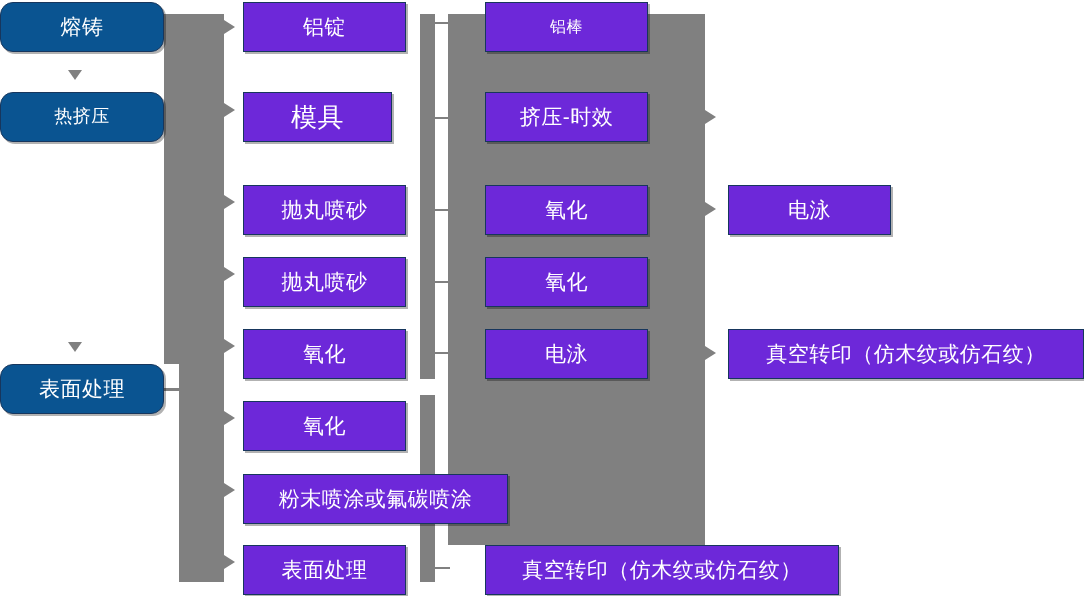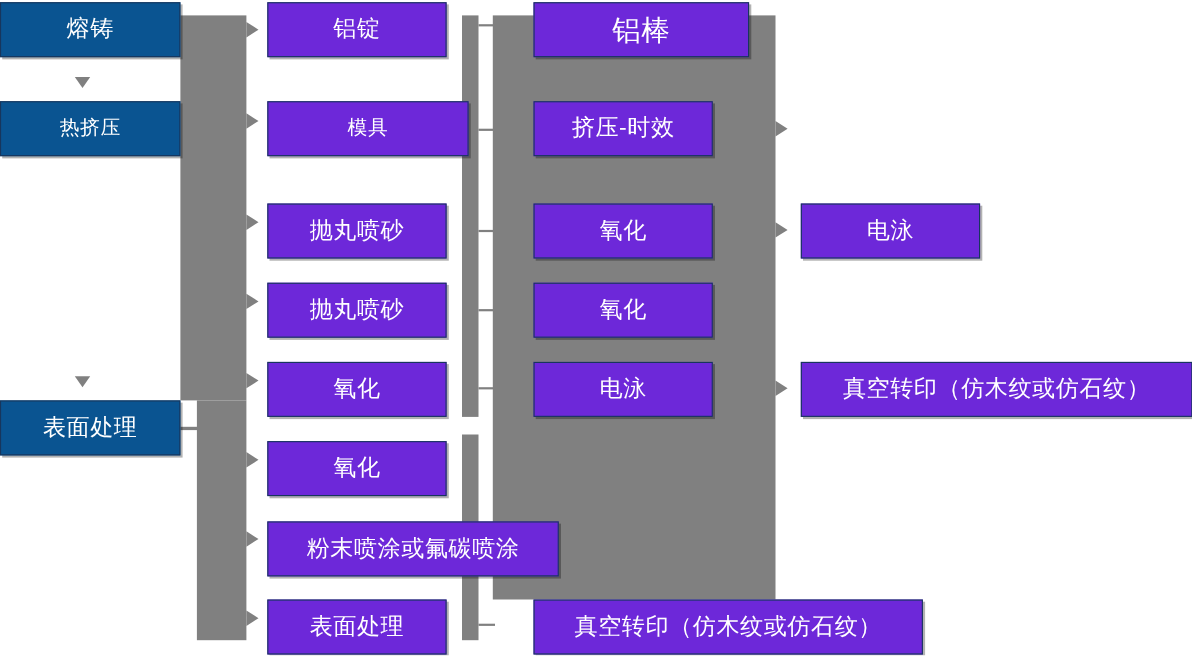--- a/index.html
+++ b/index.html
@@ -47,21 +47,21 @@
     display: flex;
     align-items: center;
     justify-content: center;
     color: #ffffff;
     border: 1px solid #17365d;
     box-shadow: 2px 2px 0 rgba(0,0,0,0.30);
     white-space: nowrap;
     letter-spacing: 0.5px;
     line-height: 1.1;
   }
-  .node.dark  { background: #0a5491; }
+  .node.dark  { background: #0a5491; border-radius: 13px; }
   .node.light { background: #6d28d9; }
   .node .lbl { pointer-events: none; }
 </style>
 </head>
 <body>
 
 <div id="canvas">
 
   <div class="gray" style="left:164px; top:14px; width:60px; height:350px;"></div>
   <div class="gray" style="left:179px; top:364px; width:45px; height:218px;"></div>
@@ -102,21 +102,21 @@
   <div class="node dark" style="left:0px; top:92px; width:164px; height:50px; font-size:18px;">
     <span class="lbl">热挤压</span>
   </div>
   <div class="node dark" style="left:0px; top:364px; width:164px; height:50px; font-size:21px;">
     <span class="lbl">表面处理</span>
   </div>
 
   <div class="node light" style="left:243px; top:2px; width:163px; height:50px; font-size:21px;">
     <span class="lbl">铝锭</span>
   </div>
-  <div class="node light" style="left:243px; top:92px; width:183px; height:50px; font-size:18px;">
+  <div class="node light" style="left:243px; top:92px; width:149px; height:50px; font-size:26px;">
     <span class="lbl">模具</span>
   </div>
   <div class="node light" style="left:243px; top:185px; width:163px; height:50px; font-size:21px;">
     <span class="lbl">抛丸喷砂</span>
   </div>
   <div class="node light" style="left:243px; top:257px; width:163px; height:50px; font-size:21px;">
     <span class="lbl">抛丸喷砂</span>
   </div>
   <div class="node light" style="left:243px; top:329px; width:163px; height:50px; font-size:21px;">
     <span class="lbl">氧化</span>
@@ -124,21 +124,21 @@
   <div class="node light" style="left:243px; top:401px; width:163px; height:50px; font-size:21px;">
     <span class="lbl">氧化</span>
   </div>
   <div class="node light" style="left:243px; top:474px; width:265px; height:50px; font-size:21px;">
     <span class="lbl">粉末喷涂或氟碳喷涂</span>
   </div>
   <div class="node light" style="left:243px; top:545px; width:163px; height:50px; font-size:21px;">
     <span class="lbl">表面处理</span>
   </div>
 
-  <div class="node light" style="left:485px; top:2px; width:196px; height:50px; font-size:26px;">
+  <div class="node light" style="left:485px; top:2px; width:163px; height:50px; font-size:16px;">
     <span class="lbl">铝棒</span>
   </div>
   <div class="node light" style="left:485px; top:92px; width:163px; height:50px; font-size:21px;">
     <span class="lbl">挤压-时效</span>
   </div>
   <div class="node light" style="left:485px; top:185px; width:163px; height:50px; font-size:21px;">
     <span class="lbl">氧化</span>
   </div>
   <div class="node light" style="left:485px; top:257px; width:163px; height:50px; font-size:21px;">
     <span class="lbl">氧化</span>

